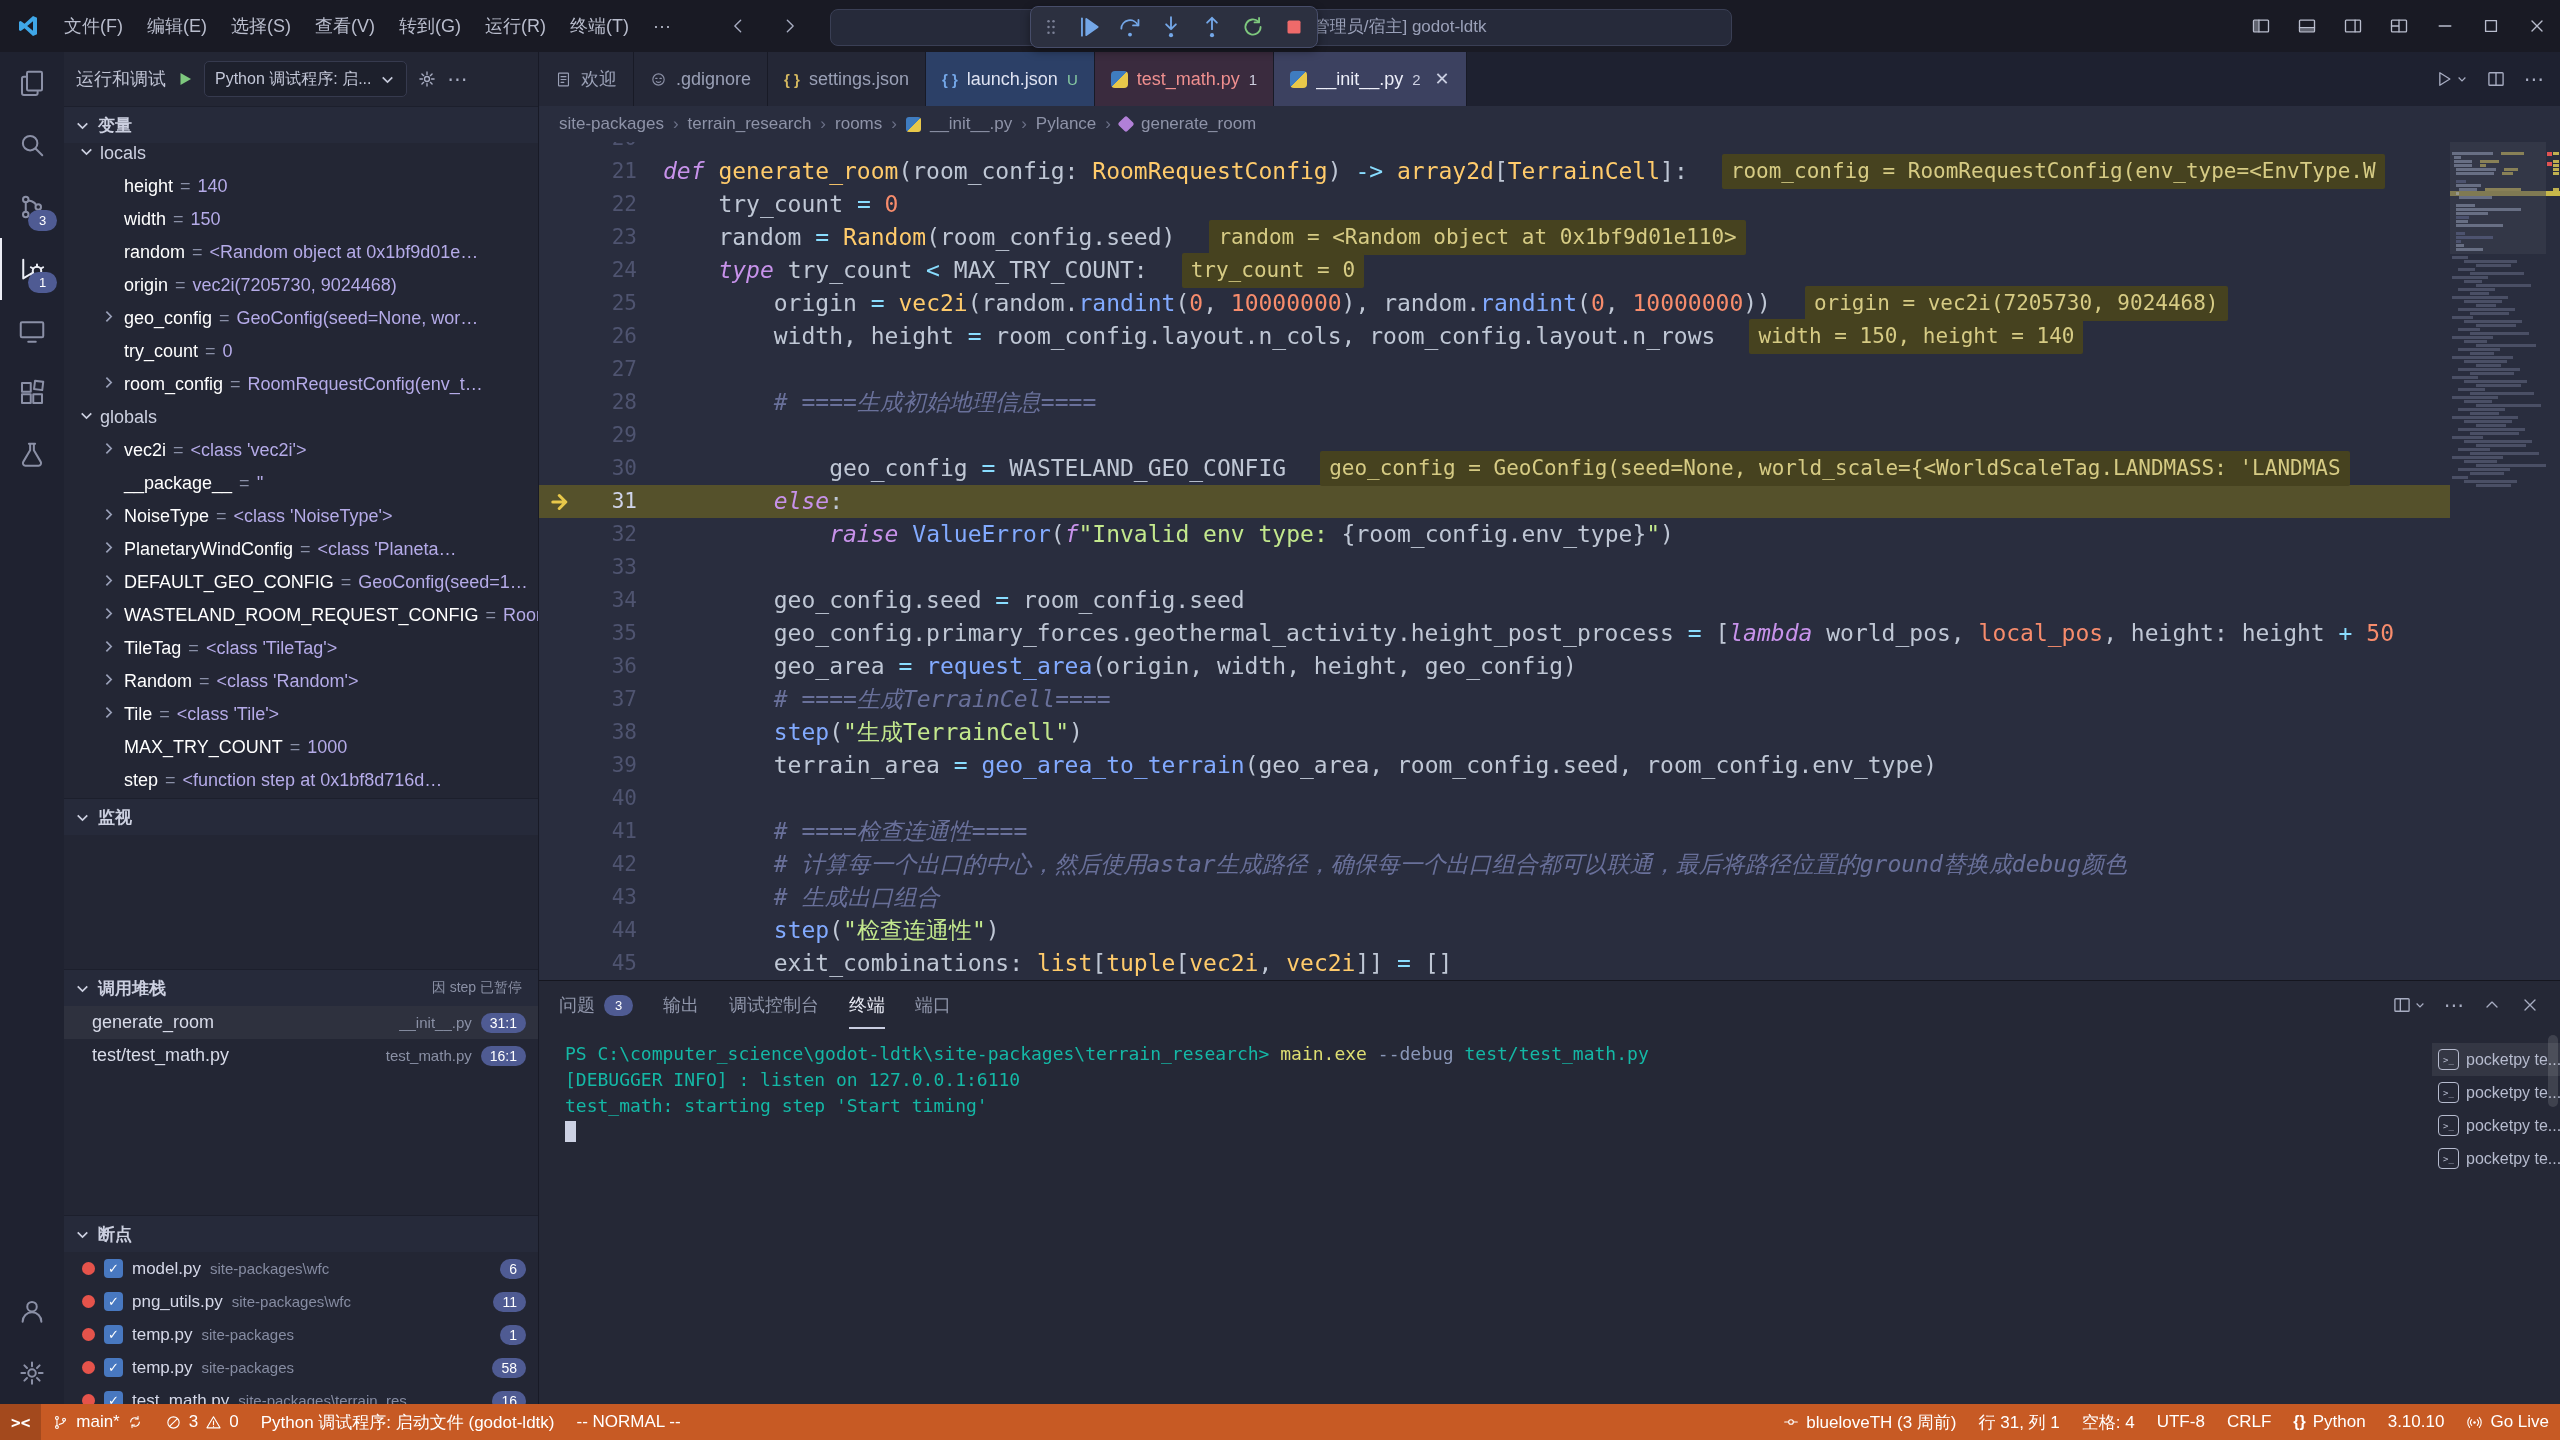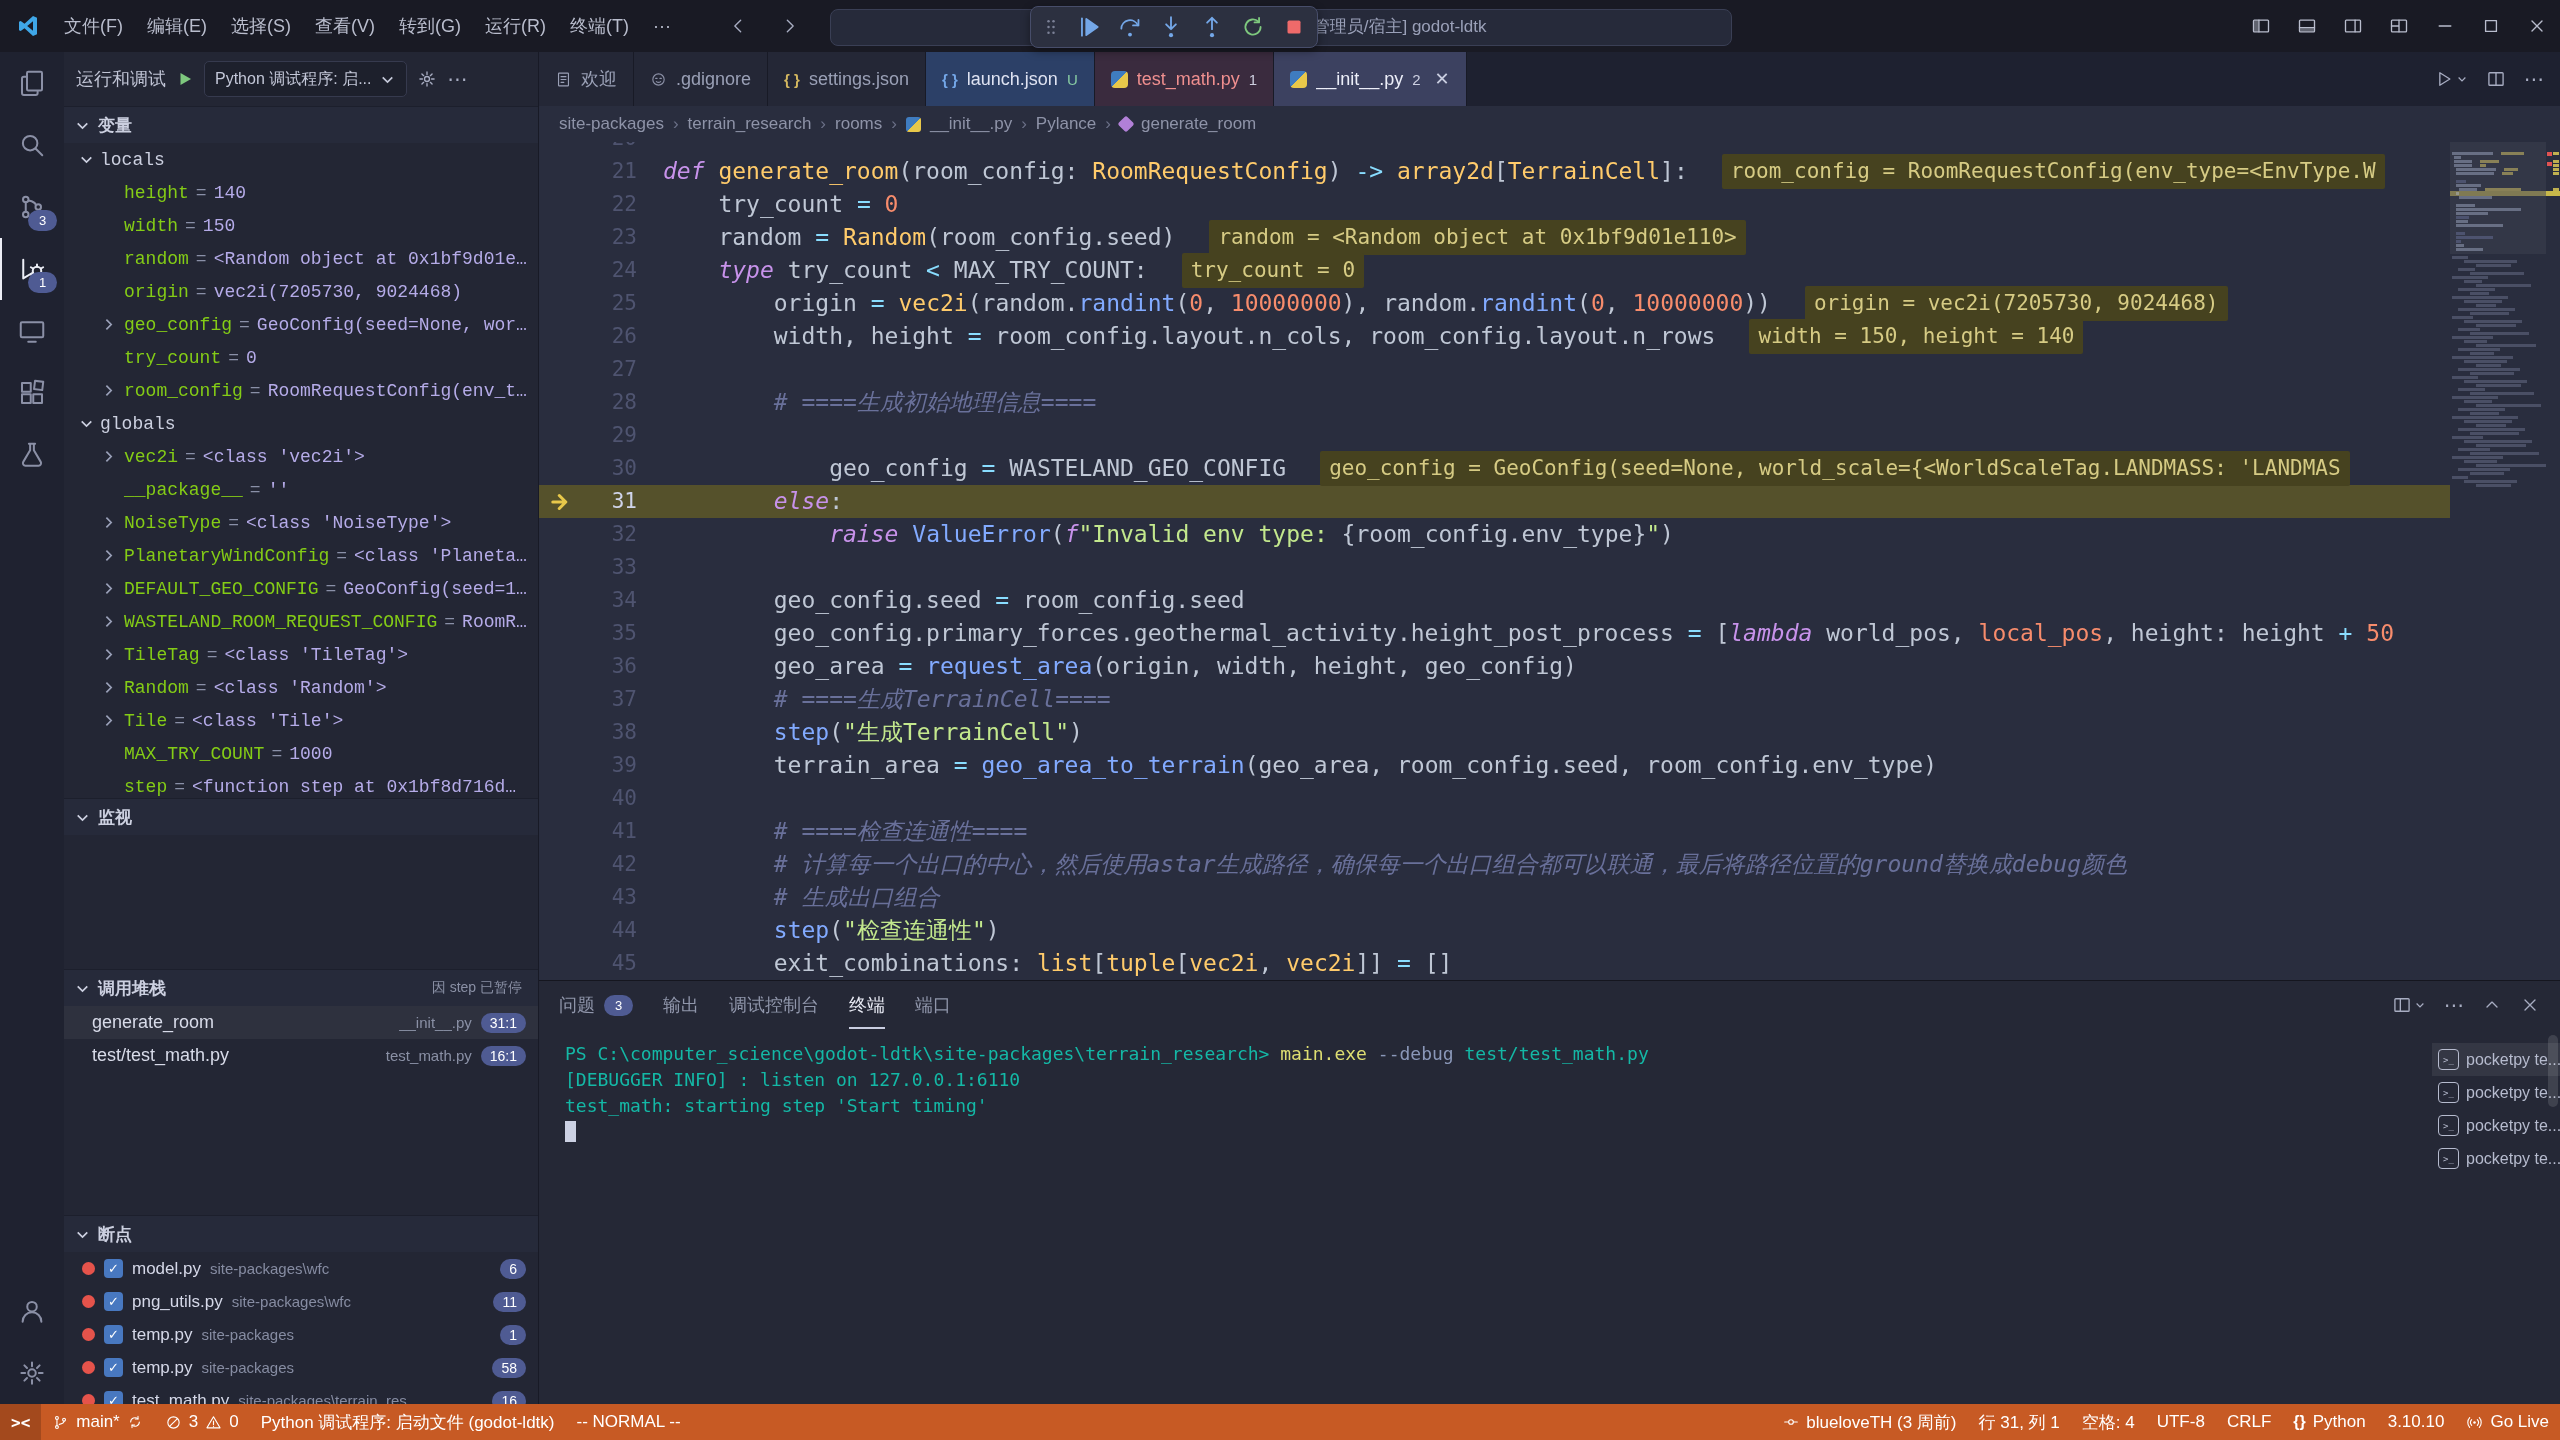--- a/index.html
+++ b/index.html
@@ -35,26 +35,26 @@
 
   
   .sidebar{width:474px;background:#232634;border-right:1px solid #181a26;display:flex;flex-direction:column;flex:none;overflow:hidden}
   .runbar{height:54px;display:flex;align-items:center;gap:10px;padding:0 12px;flex:none}
   .runbar-title{font-size:18px;color:#c0c4d5;white-space:nowrap}
   .run-dd{display:flex;align-items:center;gap:8px;background:#1d202c;border:1px solid #363a4e;border-radius:5px;height:34px;padding:0 10px;color:#c3c7d8;font-size:16px;max-width:212px;overflow:hidden;white-space:nowrap}
   .runbar .gear,.runbar .more{color:#a8adc2}
   .sec-head{height:36px;display:flex;align-items:center;gap:7px;padding:0 10px;background:#262a3a;font-size:17px;font-weight:700;color:#ccd0e0;border-top:1px solid #1c1f2c;flex:none}
   .sec-note{margin-left:auto;font-weight:400;font-size:14px;color:#8a90a5;padding-right:6px}
   .sec-body{overflow:hidden;position:relative;flex:none}
-  .trow{height:33px;display:flex;align-items:center;white-space:nowrap;overflow:hidden;font-family:Liberation Mono, monospace;font-size:18px}
+  .trow{height:33px;display:flex;align-items:flex-start;white-space:nowrap;overflow:hidden;font-family:Liberation Sans, sans-serif;font-size:18px}
   .scope-row{padding-left:14px;gap:5px;color:#ccd0e0}
   .vrow{padding-left:36px}
   .vchev{width:24px;color:#9aa0b8;flex:none;display:flex}
   .vsp{width:24px;flex:none}
-  .vname{color:#84cc16}.veq{color:#8a90a8;margin:0 7px}.vval{color:#b5abe8}
+  .vname{color:#ffffff}.veq{color:#8a90a8;margin:0 7px}.vval{color:#b5abe8}
   .csvg{width:17px;height:17px}
   .cs-row{height:33px;display:flex;align-items:center;padding:0 12px 0 28px;font-size:18px;color:#d8dbe9}
   .cs-row.sel{background:rgba(255,255,255,.05)}
   .cs-name{flex:1;overflow:hidden;white-space:nowrap}
   .cs-file{color:#8a90a5;font-size:15px;margin-right:9px}
   .pill{background:#4f5b93;color:#fff;font-size:14px;border-radius:11px;padding:2px 9px;flex:none}
   .bp-row{height:33px;display:flex;align-items:center;gap:9px;padding:0 12px 0 18px;font-size:17px}
   .dot{width:13px;height:13px;border-radius:50%;background:#e5534b;flex:none}
   .cb{width:19px;height:19px;border-radius:4px;background:#4878c0;color:#fff;font-size:13px;display:flex;align-items:center;justify-content:center;flex:none}
   .bp-name{color:#d5d8e8;white-space:nowrap}

